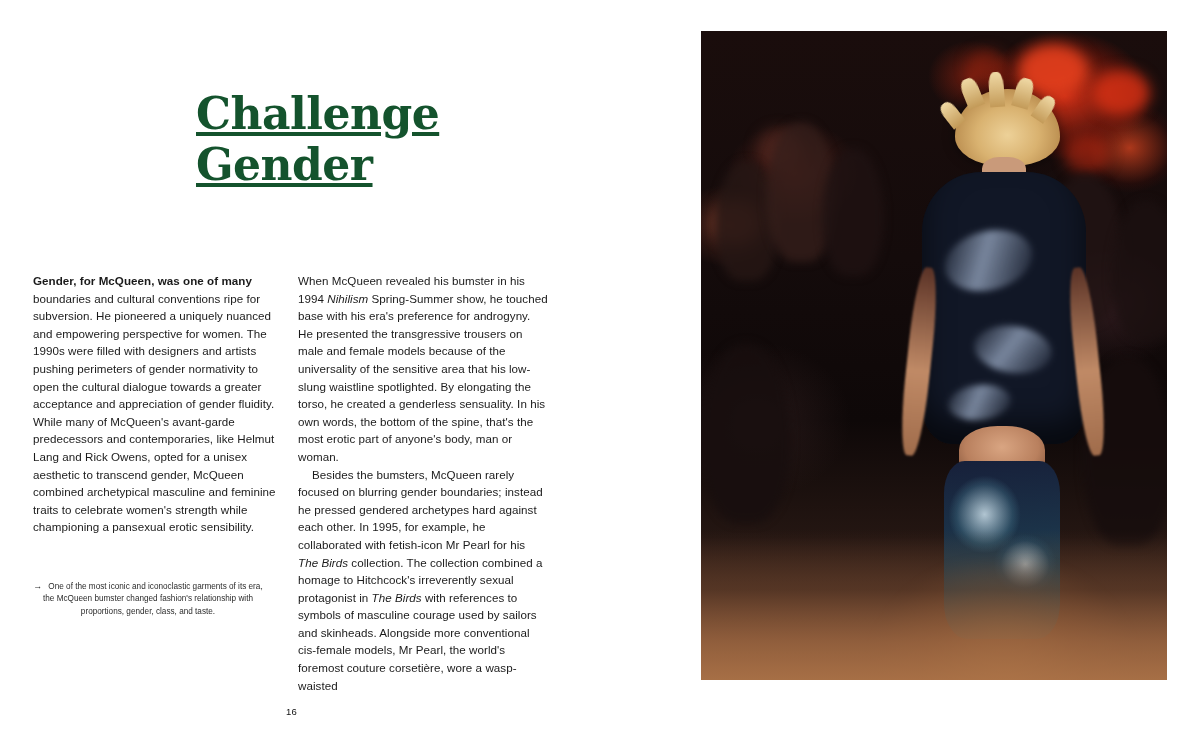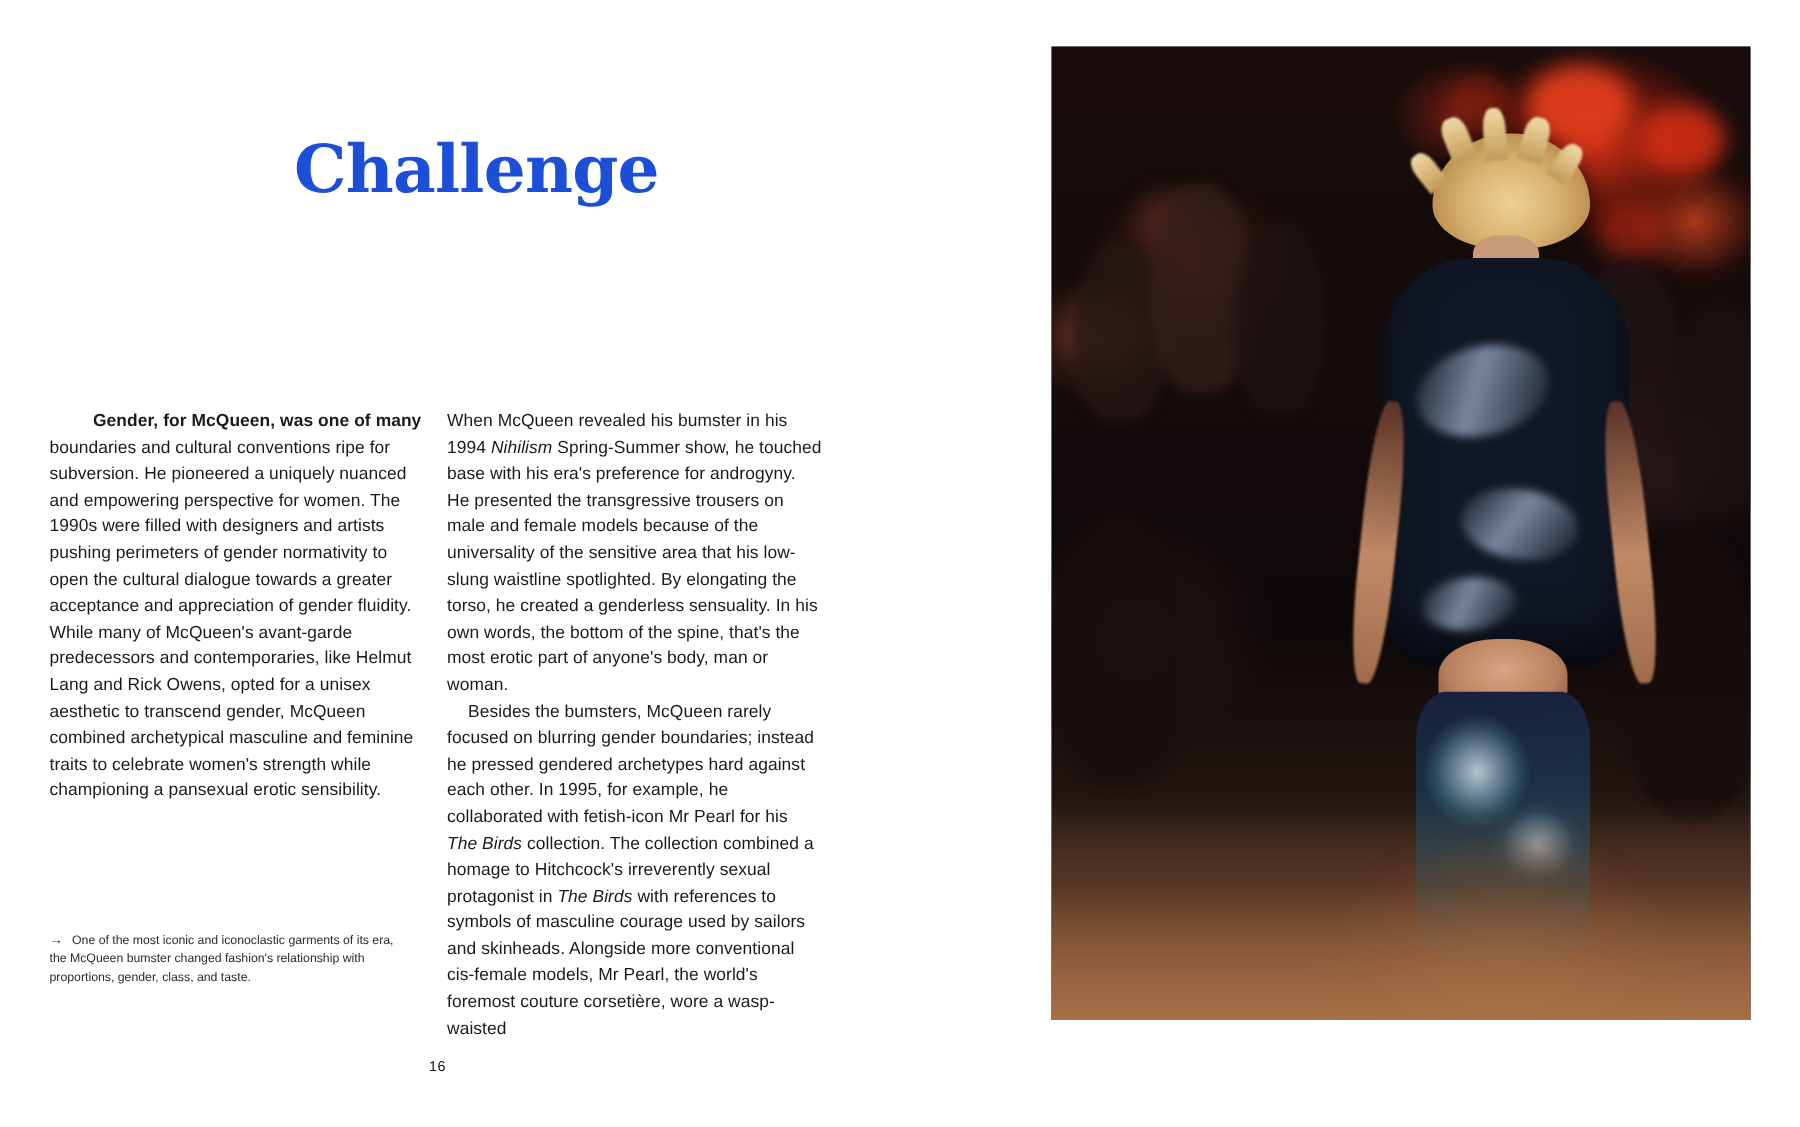--- a/index.html
+++ b/index.html
@@ -36,21 +36,22 @@
     left: 196px;
     top: 88px;
     width: 380px;
   }
   .title-line {
     font-family: "DejaVu Serif", serif;
     font-weight: 700;
     font-size: 44px;
     line-height: 51px;
     letter-spacing: -0.5px;
-    color: #1d4ed8;
+    color: #14532d;
+    text-decoration: underline;
   }
   .title-line.second {
     text-align: right;
     width: 174px;
     margin-left: 0;
   }
 
   .columns {
     position: absolute;
     left: 33px;
@@ -72,33 +73,33 @@
 
   .col p {
     margin: 0;
     text-indent: 0;
   }
   .col p.indent {
     text-indent: 14px;
   }
   .lead-in {
     font-weight: 700;
-    margin-left: 29px;
   }
   em {
   }
 
   .caption {
     position: absolute;
     left: 33px;
-    top: 620px;
+    top: 580px;
     width: 230px;
     font-size: 8.2px;
     line-height: 12.4px;
     color: #2b2b2b;
+    text-align: center;
   }
   .caption .arrow {
     display: inline-block;
     margin-right: 6px;
     font-size: 9px;
   }
 
   .folio {
     position: absolute;
     font-size: 9.5px;
@@ -257,20 +258,21 @@
 </style>
 </head>
 <body>
 
 <div class="spread">
 
   <div class="page-left">
 
     <div class="title-block">
       <div class="title-line">Challenge</div>
+      <div class="title-line second">Gender</div>
     </div>
 
     <div class="columns">
 
       <div class="col col-1">
         <p><span class="lead-in">Gender, for McQueen, was one of many</span><span> boundaries and cultural conventions ripe for subversion. He pioneered a uniquely nuanced and empowering perspective for women. The 1990s were filled with designers and artists pushing perimeters of gender normativity to open the cultural dialogue towards a greater acceptance and appreciation of gender fluidity. While many of McQueen's avant-garde predecessors and contemporaries, like Helmut Lang and Rick Owens, opted for a unisex aesthetic to transcend gender, McQueen combined archetypical masculine and feminine traits to celebrate women's strength while championing a pansexual erotic sensibility.</span></p>
       </div>
 
       <div class="col col-2">
         <p><span>When McQueen revealed his bumster in his 1994 </span><em>Nihilism</em><span> Spring-Summer show, he touched base with his era's preference for androgyny. He presented the transgressive trousers on male and female models because of the universality of the sensitive area that his low-slung waistline spotlighted. By elongating the torso, he created a genderless sensuality. In his own words, the bottom of the spine, that's the most erotic part of anyone's body, man or woman.</span></p>

